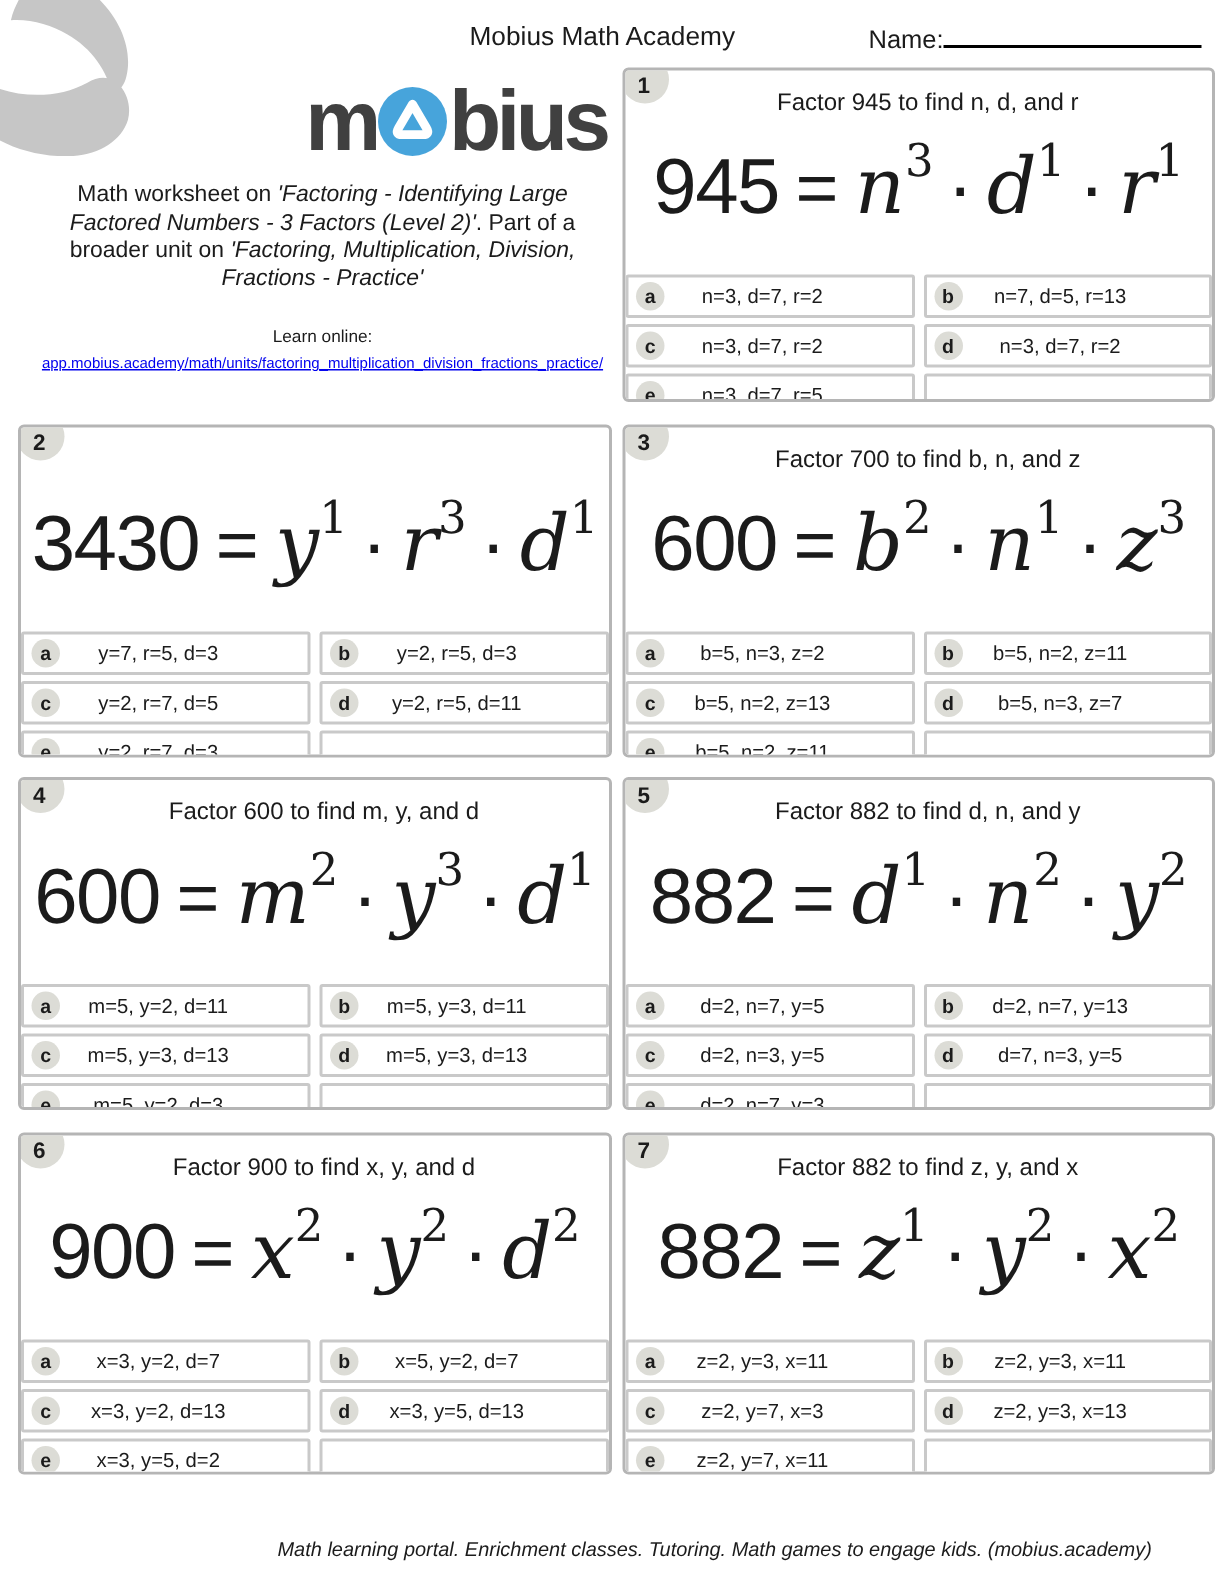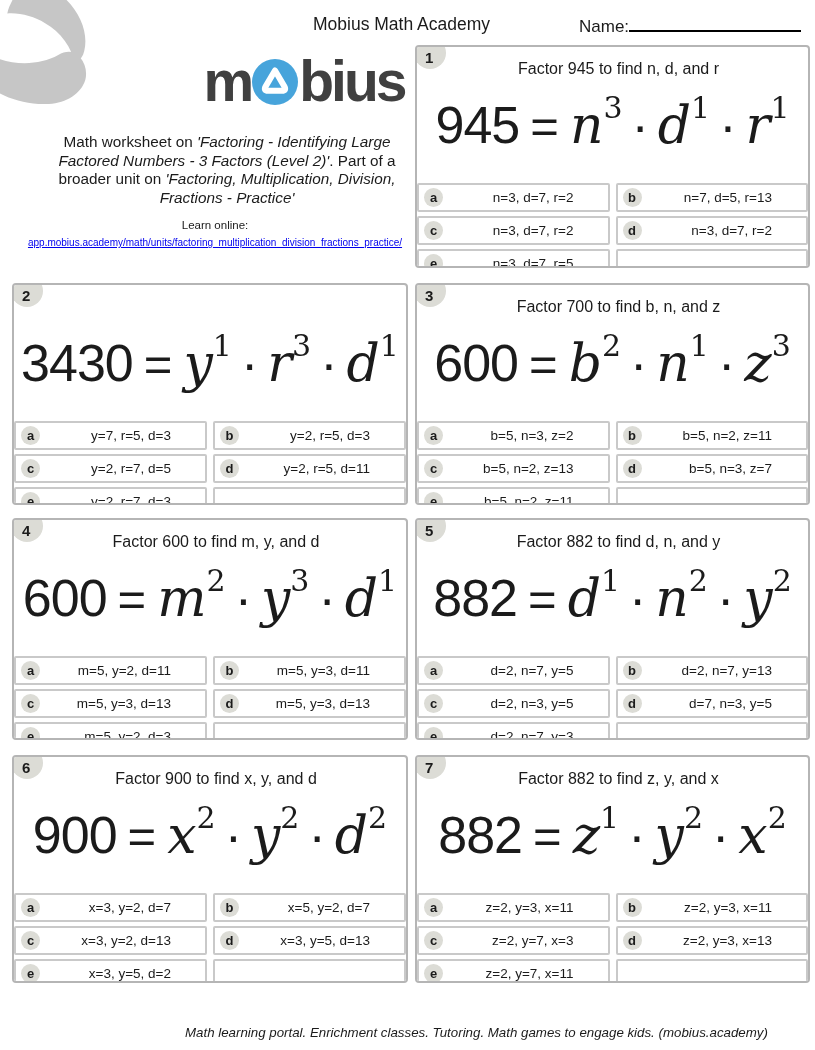--- a/index.html
+++ b/index.html
@@ -16,21 +16,21 @@
   .name-line{display:inline-block;width:172px;height:16px;border-bottom:2px solid #000;}
 
   
   .logo{position:absolute;left:198px;top:48px;width:212px;text-align:center;
         font-size:57px;font-weight:bold;letter-spacing:-3px;color:#404040;white-space:nowrap;}
   .logo-o{vertical-align:-4px;margin:0 1px;}
   .logo-o .disc{fill:var(--accent,#47a4db);}
   .logo-o .loop{fill:none;stroke:#fff;stroke-width:13;stroke-linejoin:round;}
 
   
-  .intro{position:absolute;left:20px;top:121px;width:390px;margin:12px;text-align:center;
+  .intro{position:absolute;left:20px;top:121px;width:390px;margin:0;text-align:center;
          font-size:15.3px;line-height:18.6px;}
   .intro .it{font-style:italic;}
   .learn{position:absolute;left:20px;top:219px;width:390px;text-align:center;font-size:11.5px;}
   .unit-link{position:absolute;left:12px;top:237px;width:406px;text-align:center;
              font-size:10px;color:var(--link,#0000ee);text-decoration:underline;display:block;}
 
   
   .qbox{position:absolute;border:2px solid var(--cardborder,#b5b5b5);border-radius:4px;
         background:#fff;overflow:hidden;box-sizing:border-box;}
   .q-circ{position:absolute;top:-10px;left:-3px;width:32px;height:32px;border-radius:50%;
@@ -44,21 +44,21 @@
   .eq-var{font-family:"DejaVu Serif",serif;font-style:italic;font-size:52px;}
   .eq-sup{font-family:"DejaVu Serif",serif;font-size:30px;position:relative;top:-25px;}
   .eq-dot{font-size:52px;margin:0 9px;}
   .q-opts{position:absolute;left:0;right:0;top:136px;display:grid;
           grid-template-columns:1fr 1fr;gap:4px 6px;}
   .opt{border:2px solid var(--optborder,#c9c9c9);border-radius:2px;height:25px;background:#fff;
        display:flex;align-items:center;box-sizing:content-box;}
   .opt-badge{width:19px;height:19px;border-radius:50%;background:var(--badge,#dcdcd6);
              display:flex;align-items:center;justify-content:center;
              font-size:13px;font-weight:bold;margin-left:5px;flex:0 0 auto;}
-  .opt-text{flex:1;text-align:right;font-size:13.5px;padding-right:34px;}
+  .opt-text{flex:1;text-align:center;font-size:13.5px;padding-right:34px;}
 
   
   .footer-copy{position:absolute;left:20px;top:1025px;font-size:14px;white-space:nowrap;margin-top:37px;}
   .footer-copy a{color:var(--link,#0000ee);text-decoration:underline;}
   .footer-tag{position:absolute;left:185px;top:1025px;font-size:13.3px;white-space:nowrap;font-style:italic;}
 </style>
 </head>
 <body>
 
 <div class="corner-swirl">

